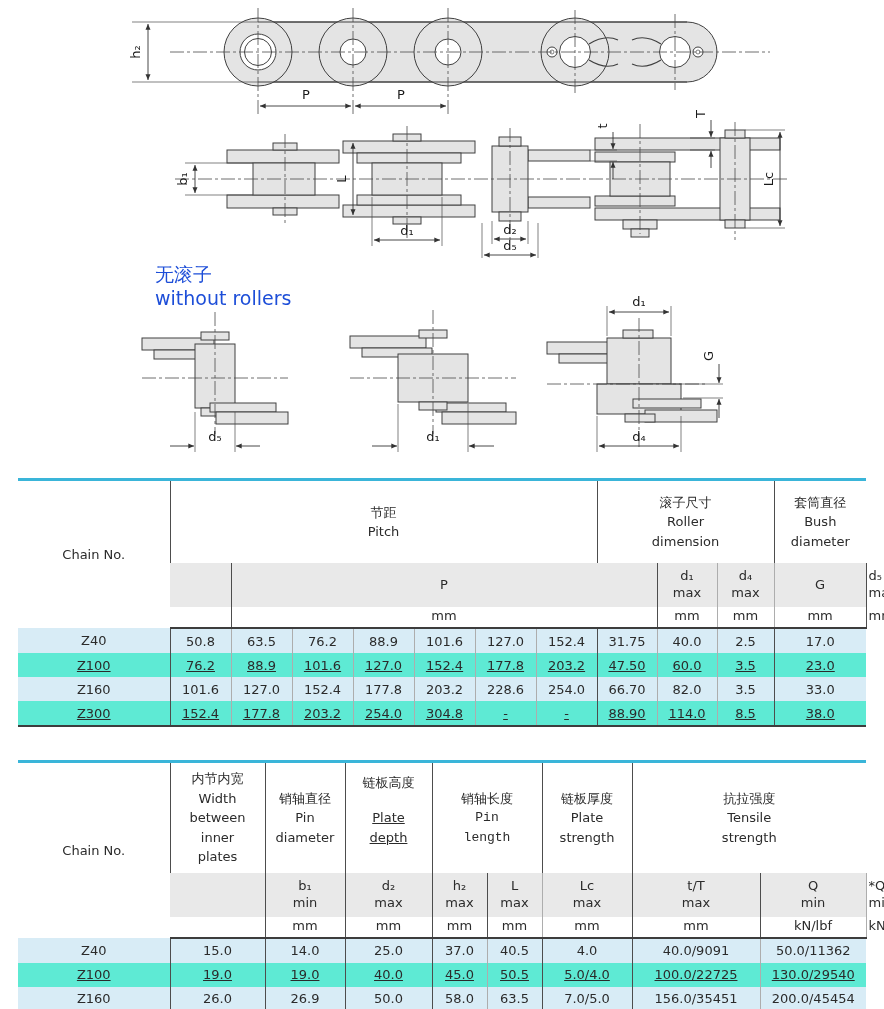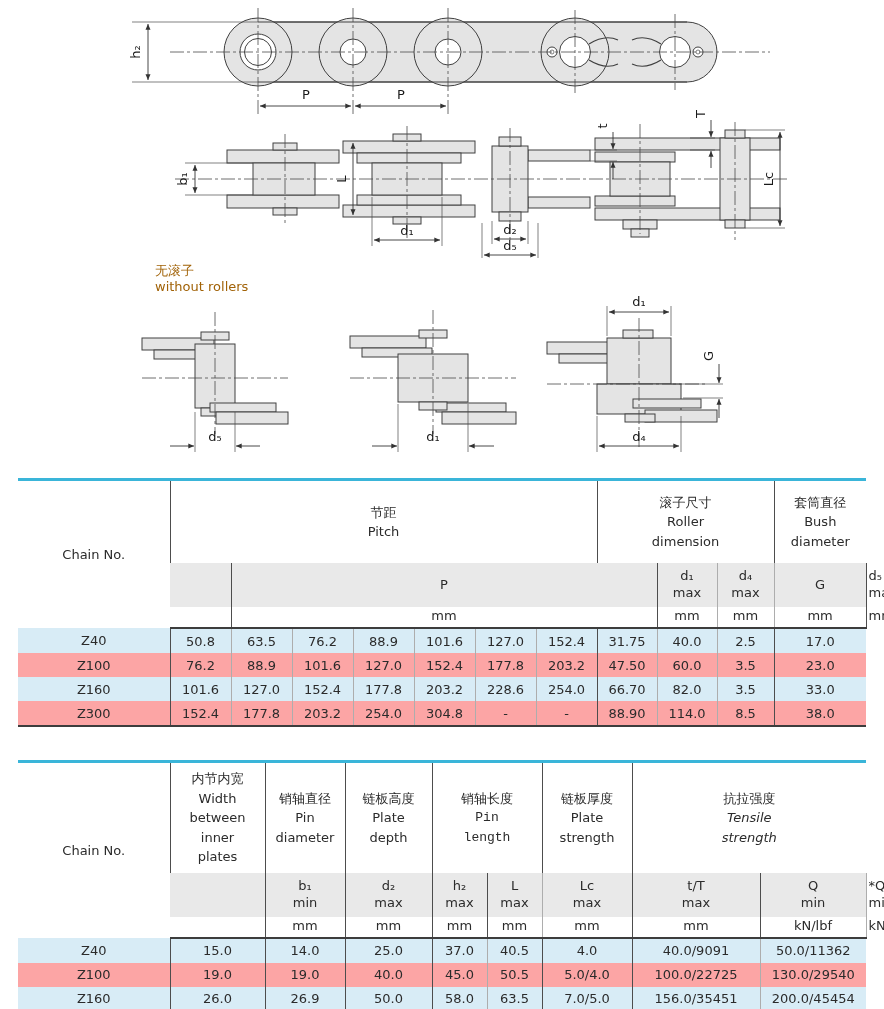--- a/index.html
+++ b/index.html
@@ -11,35 +11,35 @@
   
   .drawings{position:relative;width:884px;height:478px;}
   .drawings svg{position:absolute;overflow:visible;}
   .part{fill:#e4e4e4;stroke:#404040;stroke-width:1;}
   .hole{fill:#ffffff;stroke:#404040;stroke-width:1;}
   .cl{stroke:#4a4a4a;stroke-width:0.8;fill:none;stroke-dasharray:14 3 3 3;}
   .ext{stroke:#4a4a4a;stroke-width:0.7;fill:none;}
   .dim{stroke:#333;stroke-width:0.9;fill:none;}
   .clip{stroke:#404040;stroke-width:1.2;fill:none;}
   .lbl{font-size:13px;fill:#1a1a1a;}
-  .caption{position:absolute;font-size:13px;line-height:1.25;color:#a16207;}
+  .caption{position:absolute;font-size:19px;line-height:1.25;color:#1d4ed8;}
   
   .tblwrap{margin:0 18px;}
   table{border-collapse:collapse;table-layout:fixed;width:848px;
         border-top:3px solid #3ab5d9;border-bottom:2px solid #3d3d3d;
         font-size:13px;color:#2b2b2b;}
   th,td{font-weight:normal;text-align:center;vertical-align:middle;padding:1px 2px;}
   thead tr.unit th{border-bottom:2px solid #3d3d3d;padding-bottom:4px;}
   .grp{padding:6px 2px;line-height:1.5;}
   tr.band th{background:#e9e9e9;height:42px;line-height:1.3;}
   .bd{border-left:1.5px solid #4d4d4d;}
   .bt{border-left:1px solid #adadad;}
   tbody td{height:22px;}
   tr.stripe-blue td{background:#d8ecf6;}
-  tr.stripe-gray td{background:#fca5a5;}
+  tr.stripe-gray td{background:#5eead4;text-decoration:underline;}
   .t1 thead tr:first-child th{height:70px;}
   .t2 thead tr:first-child th{height:96px;vertical-align:middle;}
   .sub2{display:block;}
   .gap{height:33px;}
 </style>
 </head>
 <body>
 
 <div class="drawings">
 
@@ -380,33 +380,33 @@
       <th class="bd grp">
         <span class="sub2">内节内宽</span>
         <span class="sub2" style="width:70px;margin:0 auto;">Width between inner plates</span>
       </th>
       <th class="bd grp">
         <span class="sub2">销轴直径</span>
         <span class="sub2" style="width:62px;margin:0 auto;">Pin diameter</span>
       </th>
       <th class="bd grp">
         <span class="sub2">链板高度</span>
-        <span class="sub2" style="width:44px;margin:0 auto;">Plate depth</span>
+        <span class="sub2" style="width:44px;margin:16px auto;text-decoration:underline;">Plate depth</span>
       </th>
       <th colspan="2" class="bd grp">
         <span class="sub2">销轴长度</span>
         <span class="sub2" style="width:48px;margin:0 auto;font-family:Liberation Mono, monospace;">Pin length</span>
       </th>
       <th class="bd grp">
         <span class="sub2">链板厚度</span>
         <span class="sub2" style="width:66px;margin:0 auto;">Plate strength</span>
       </th>
       <th colspan="2" class="bd grp">
         <span class="sub2">抗拉强度</span>
-        <span class="sub2" style="width:62px;margin:0 auto;font-style:italic;">Tensile strength</span>
+        <span class="sub2" style="width:62px;margin:0 auto;">Tensile strength</span>
       </th>
     </tr>
     <tr class="band">
       <th></th>
       <th class="bd">
         <span class="sub2">b₁</span>
             <span class="sub2">min</span>
       </th>
       <th class="bd">
         <span class="sub2">d₂</span>

